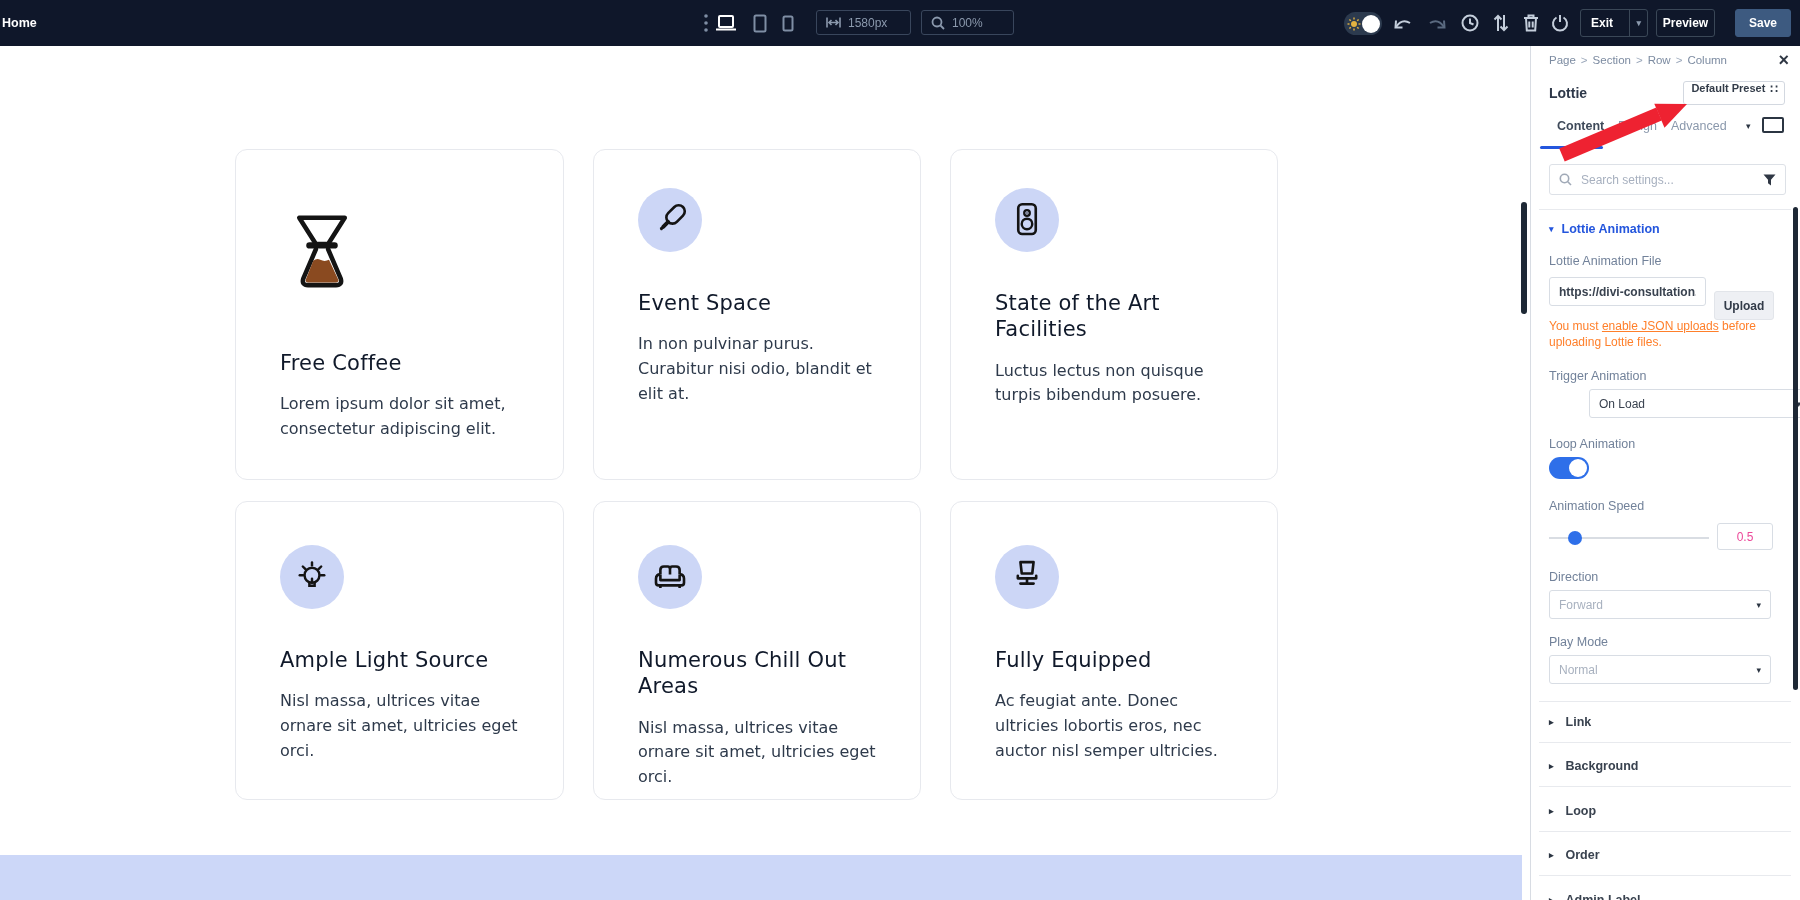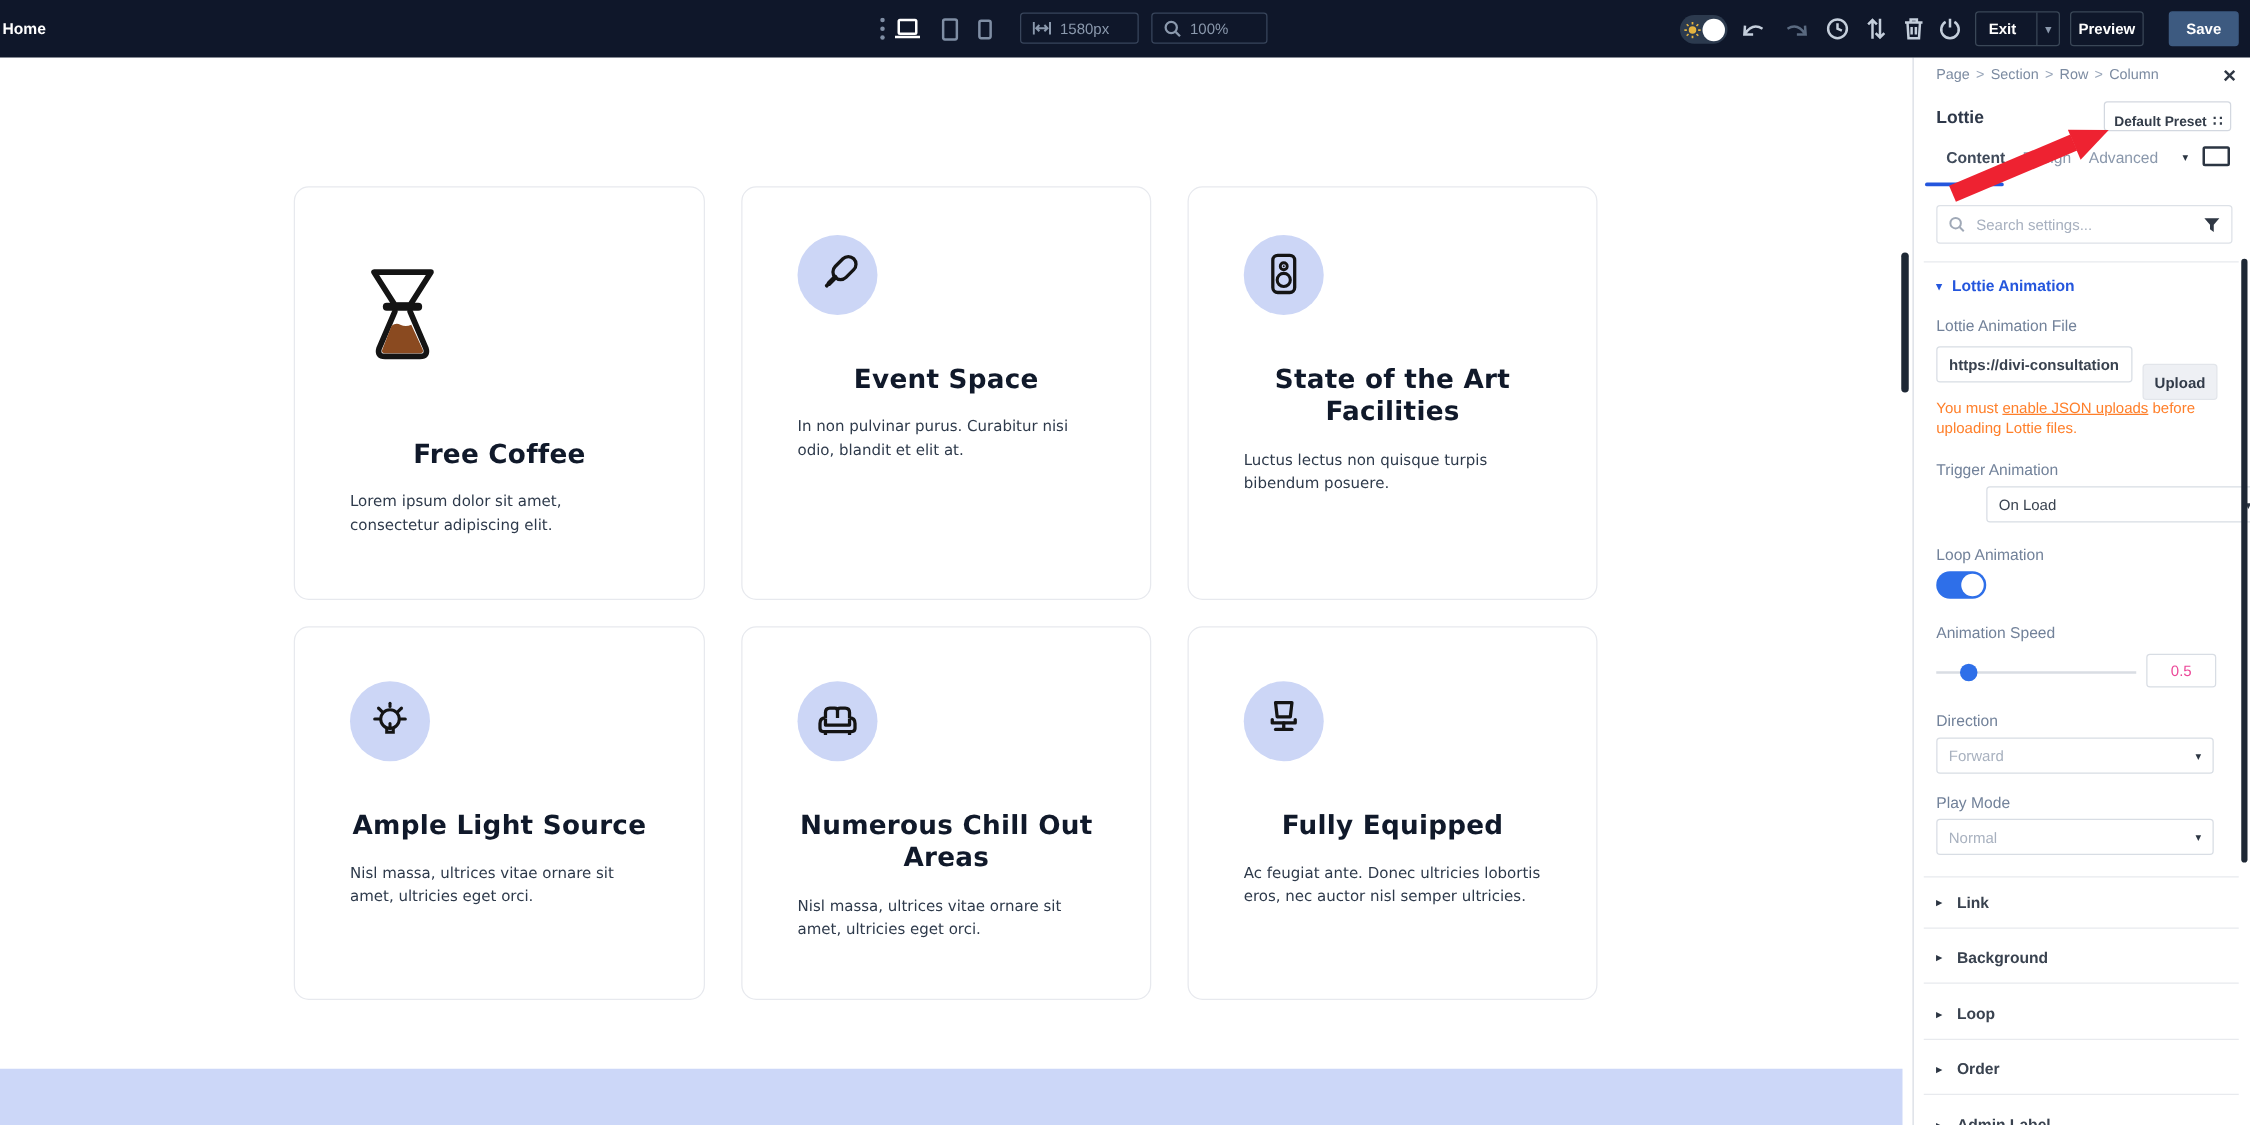--- a/index.html
+++ b/index.html
@@ -32,34 +32,34 @@
   .lavender-strip{position:absolute;left:0;top:809px;width:1522px;height:45px;background:#ccd7f8;}
   .card{position:absolute;background:#fff;border:1px solid #e7e9ee;border-radius:12px;
         padding:0 44px;box-sizing:border-box;overflow:hidden;}
   .col1{left:235px;width:329px;} .col2{left:593px;width:328px;} .col3{left:950px;width:328px;}
   .row1{top:103px;height:331px;} .row2{top:455px;height:299px;}
   .card .icon-circle{width:64px;height:64px;border-radius:50%;background:#ccd6f6;
         display:flex;align-items:center;justify-content:center;}
   .row1 .icon-circle{margin-top:38px;} .row2 .icon-circle{margin-top:43px;}
   .card .icon-plain{margin-top:58px;height:86px;}
   .card h3{margin:38px 0 0 0;font-family:"DejaVu Sans",sans-serif;font-size:21px;line-height:1.25;
-           font-weight:bold;color:#10192a;letter-spacing:.2px;text-align:center;}
+           font-weight:normal;color:#10192a;letter-spacing:.2px;}
   .card.first h3{margin-top:56px;}
-  .card p{margin:16px 0 0 0;font-family:"DejaVu Sans",sans-serif;font-size:12px;line-height:1.55;color:#2e3a4b;}
+  .card p{margin:16px 0 0 0;font-family:"DejaVu Sans",sans-serif;font-size:16px;line-height:1.55;color:#2e3a4b;}
 
   
   .panel{position:absolute;left:1530px;top:46px;width:270px;height:854px;background:#fff;
          border-left:1px solid #d8dce3;box-sizing:border-box;overflow:hidden;z-index:20;}
   .panel *{box-sizing:border-box;}
   .p-breadcrumb{position:absolute;left:18px;top:8px;font-size:11.5px;color:#7c8ba1;display:flex;gap:5px;}
   .p-breadcrumb .sep{color:#9aa7ba;}
   .p-close{position:absolute;right:11px;top:3px;font-size:18px;font-weight:bold;color:#2f3744;cursor:pointer;line-height:22px;}
   .p-title{position:absolute;left:18px;top:39px;font-size:14px;font-weight:bold;color:#2e3849;}
   .p-preset{position:absolute;right:15px;top:35px;height:24px;border:1px solid #d3d8e0;border-radius:3px;
-            display:flex;align-items:flex-end;gap:5px;padding:0 7px;font-size:11px;font-weight:bold;color:#333c49;cursor:pointer;}
+            display:flex;align-items:flex-start;gap:5px;padding:0 7px;font-size:11px;font-weight:bold;color:#333c49;cursor:pointer;}
   .p-preset .glyph{font-size:12px;letter-spacing:-1px;color:#333c49;}
   .p-tab{position:absolute;top:73px;font-size:12.5px;color:#8a98ac;cursor:pointer;}
   .p-tab.active{color:#3f4a5a;font-weight:bold;}
   .p-tab-caret{position:absolute;left:215px;top:75px;font-size:9px;color:#2b3542;cursor:pointer;}
   .p-tab-zoom{position:absolute;left:231px;top:71px;width:22px;height:16px;border:2.5px solid #2b3542;border-radius:2px;cursor:pointer;}
   .p-underline{position:absolute;left:9px;top:100px;width:63px;height:3px;background:#2456dd;border-radius:2px;}
   .p-search{position:absolute;left:18px;top:118px;width:237px;height:31px;border:1px solid #dde1e7;border-radius:3px;
             display:flex;align-items:center;padding:0 9px;gap:7px;}
   .p-search input{border:none;outline:none;flex:1;font-size:12px;color:#737373;font-family:"Liberation Sans",sans-serif;}
   .p-search input::placeholder{color:#a7b0bf;}

